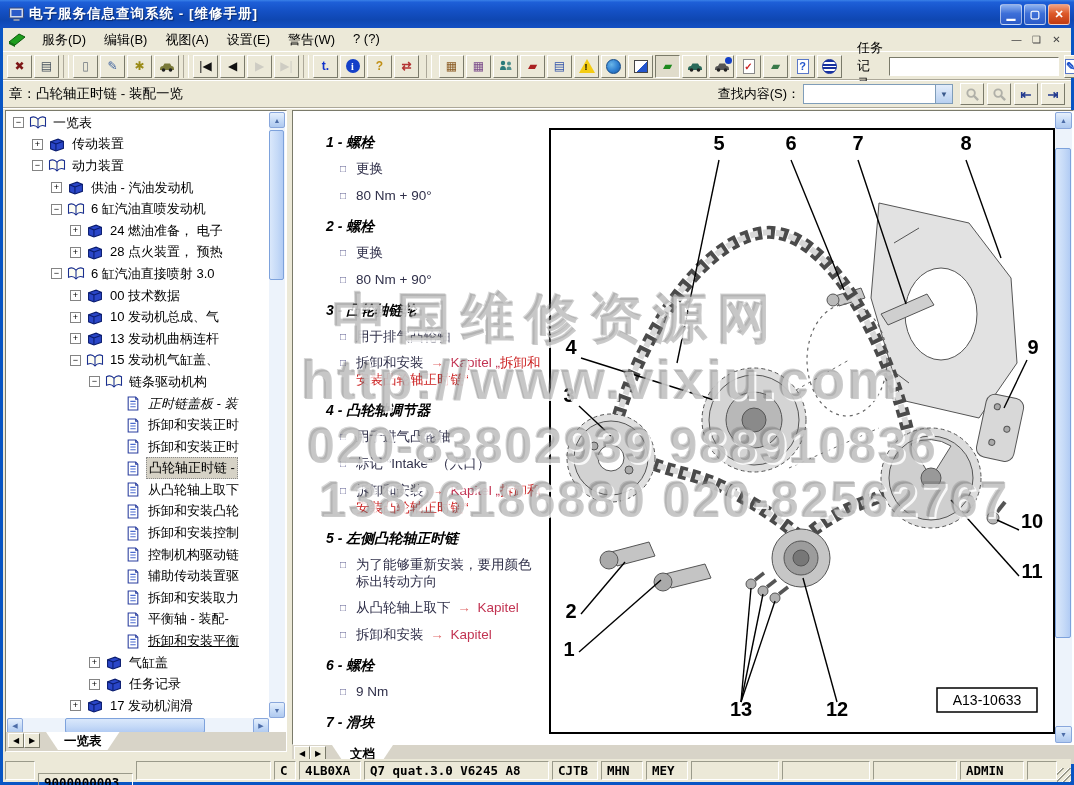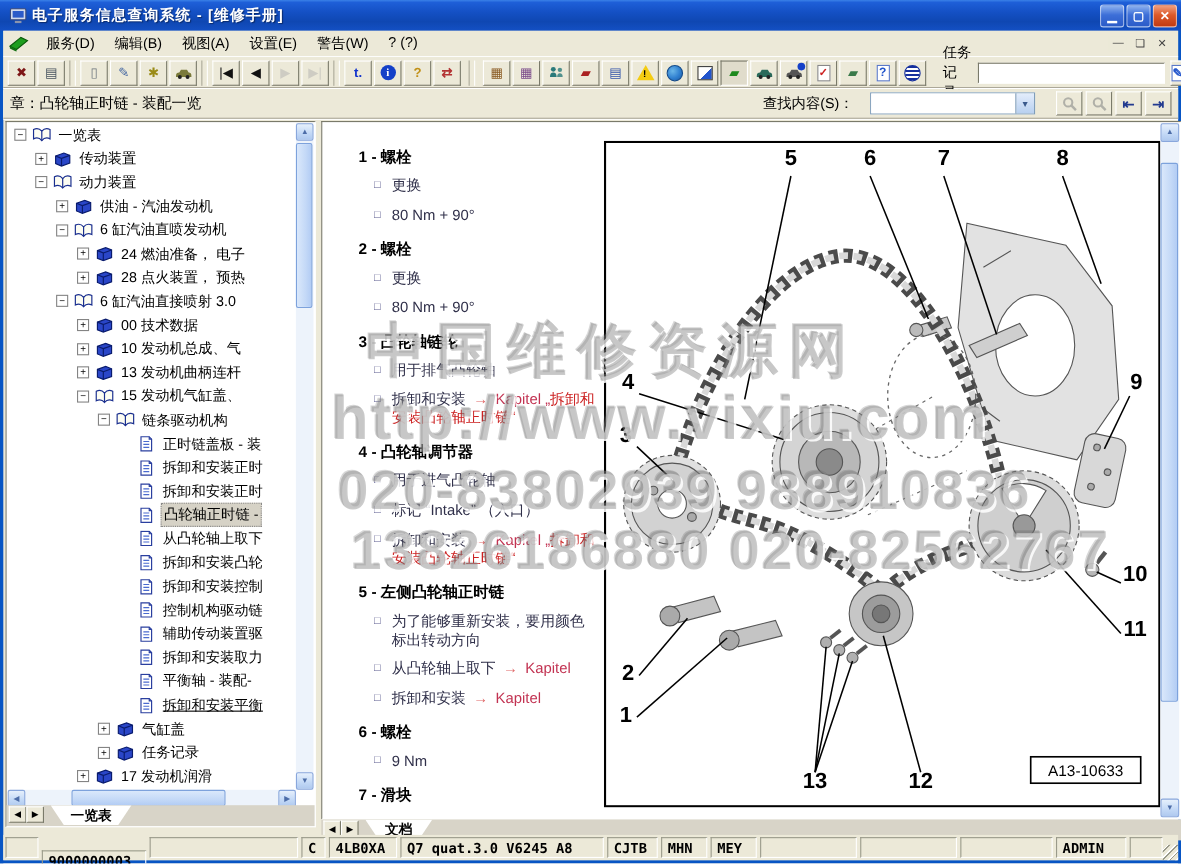--- a/index.html
+++ b/index.html
@@ -51,21 +51,21 @@
   .g-triangle i { position:absolute; left:-2px; top:3px; font-style:normal; font-size:9px; font-weight:bold; color:#000; }
   .badge { position:absolute; right:1px; top:1px; width:7px; height:7px; border-radius:50%; background:#1440c8; }
   .task-group { margin-left:14px; display:flex; align-items:center; }
   .task-label { font-size:13px; margin-right:4px; }
   .task-input { width:170px; height:19px; border:1px solid; border-color:#7a7a6a #fff #fff #7a7a6a; background:#fff; }
   .disabled-g { filter:grayscale(1); opacity:.45; }
   
   .chapterbar { position:absolute; left:0; top:81px; width:1068px; height:27px; background:#ECE9D8;
     display:flex; align-items:center; padding:0 6px; border-bottom:1px solid #aca899; box-shadow:0 1px 0 #fff; }
   .chapter-label { font-size:13.5px; color:#000; }
-  .find-group { margin-left:auto; display:flex; align-items:center; gap:15px; }
+  .find-group { margin-left:auto; display:flex; align-items:center; gap:3px; }
   .find-label { font-size:13px; }
   .combo { width:150px; height:20px; background:#fff; border:1px solid #7F9DB9; display:flex; }
   .combo .cin { flex:1; border:none; outline:none; font-size:12px; padding:0 2px; min-width:0; }
   .combo .drop { width:17px; background:linear-gradient(180deg,#E3EDFB,#B8D0F0); border-left:1px solid #7F9DB9;
     color:#3A5A8C; font-size:8px; display:flex; align-items:center; justify-content:center; }
   .fbtn { width:24px; height:22px; background:#ECE9D8; border:1px solid; border-color:#fff #7a7a6a #7a7a6a #fff;
     display:flex; align-items:center; justify-content:center; font-size:13px; color:#223a8f; font-weight:bold; }
   
   .tree-panel { position:absolute; left:2px; top:110px; width:282px; height:642px; background:#fff;
     border:1px solid; border-color:#7a7a6a #fff #fff #7a7a6a; }
@@ -87,21 +87,21 @@
   
   .tabstrip { position:absolute; height:19px; background:#D8D4C8; display:flex; align-items:flex-start; padding-left:2px; }
   .tab-arrow { width:16px; height:15px; margin-top:1px; background:#ECE9D8; border:1px solid;
     border-color:#fff #7a7a6a #7a7a6a #fff; font-size:8px; display:flex; align-items:center; justify-content:center; color:#000; }
   .sheet-tab { margin-left:6px; height:18px; padding:1px 18px 0 18px; background:#fff; font-size:12.5px; font-weight:bold;
     clip-path:polygon(12px 100%, 0 0, 100% 0, calc(100% - 12px) 100%); }
   .doc-panel { position:absolute; left:289px; top:110px; width:782px; height:635px; background:#fff;
     border:1px solid; border-color:#7a7a6a #fff #fff #7a7a6a; overflow:hidden; }
   
   .doclist { position:absolute; left:33px; top:10px; width:218px; }
-  .doc-head { font-size:14px; font-weight:bold; color:#000; margin:13px 0 9px 0; }
+  .doc-head { font-size:14px; font-weight:bold; color:#000; margin:13px 0 9px 0;font-style:italic; }
   .doc-sub { display:flex; font-size:13.5px; margin:0 0 10px 14px; line-height:1.25; color:#30304a; }
   .doc-sub .bullet { flex:none; color:#5b5b8e; font-size:10px; margin:2px 10px 0 0; }
   .arrow-red { color:#e06a6a; padding:0 3px; }
   .kapitel-link { color:#c23352; }
   .kapitel-link .cn { color:#cc2222; }
   
   .diagram-svg { position:absolute; left:256px; top:17px; }
   
   .wm { position:absolute; font-weight:bold; color:rgba(130,130,130,0.42);
     text-shadow:2px 2px 0 rgba(255,255,255,0.85), -1px -1px 0 rgba(100,100,100,0.25);
@@ -411,21 +411,21 @@
           </svg>
           <span class="tlabel">15 发动机气缸盖、</span>
         </div>
         <div class="trow" style="padding-left: 82px;">
           <div class="toggle">−</div>
           <svg width="18" height="15" class="ticon" style="color: rgb(68, 68, 68);">
             <use xlink:href="#sym-book-open"></use>
           </svg>
           <span class="tlabel">链条驱动机构</span>
         </div>
-        <div class="trow" style="padding-left: 101px;">
+        <div class="trow" style="padding-left: 101px; font-style: italic;">
           <div style="width: 16px; flex: 0 0 auto;"></div>
           <svg width="18" height="15" class="ticon" style="color: rgb(68, 68, 68);">
             <use xlink:href="#sym-doc"></use>
           </svg>
           <span class="tlabel">正时链盖板 - 装</span>
         </div>
         <div class="trow" style="padding-left: 101px;">
           <div style="width: 16px; flex: 0 0 auto;"></div>
           <svg width="18" height="15" class="ticon" style="color: rgb(68, 68, 68);">
             <use xlink:href="#sym-doc"></use>

